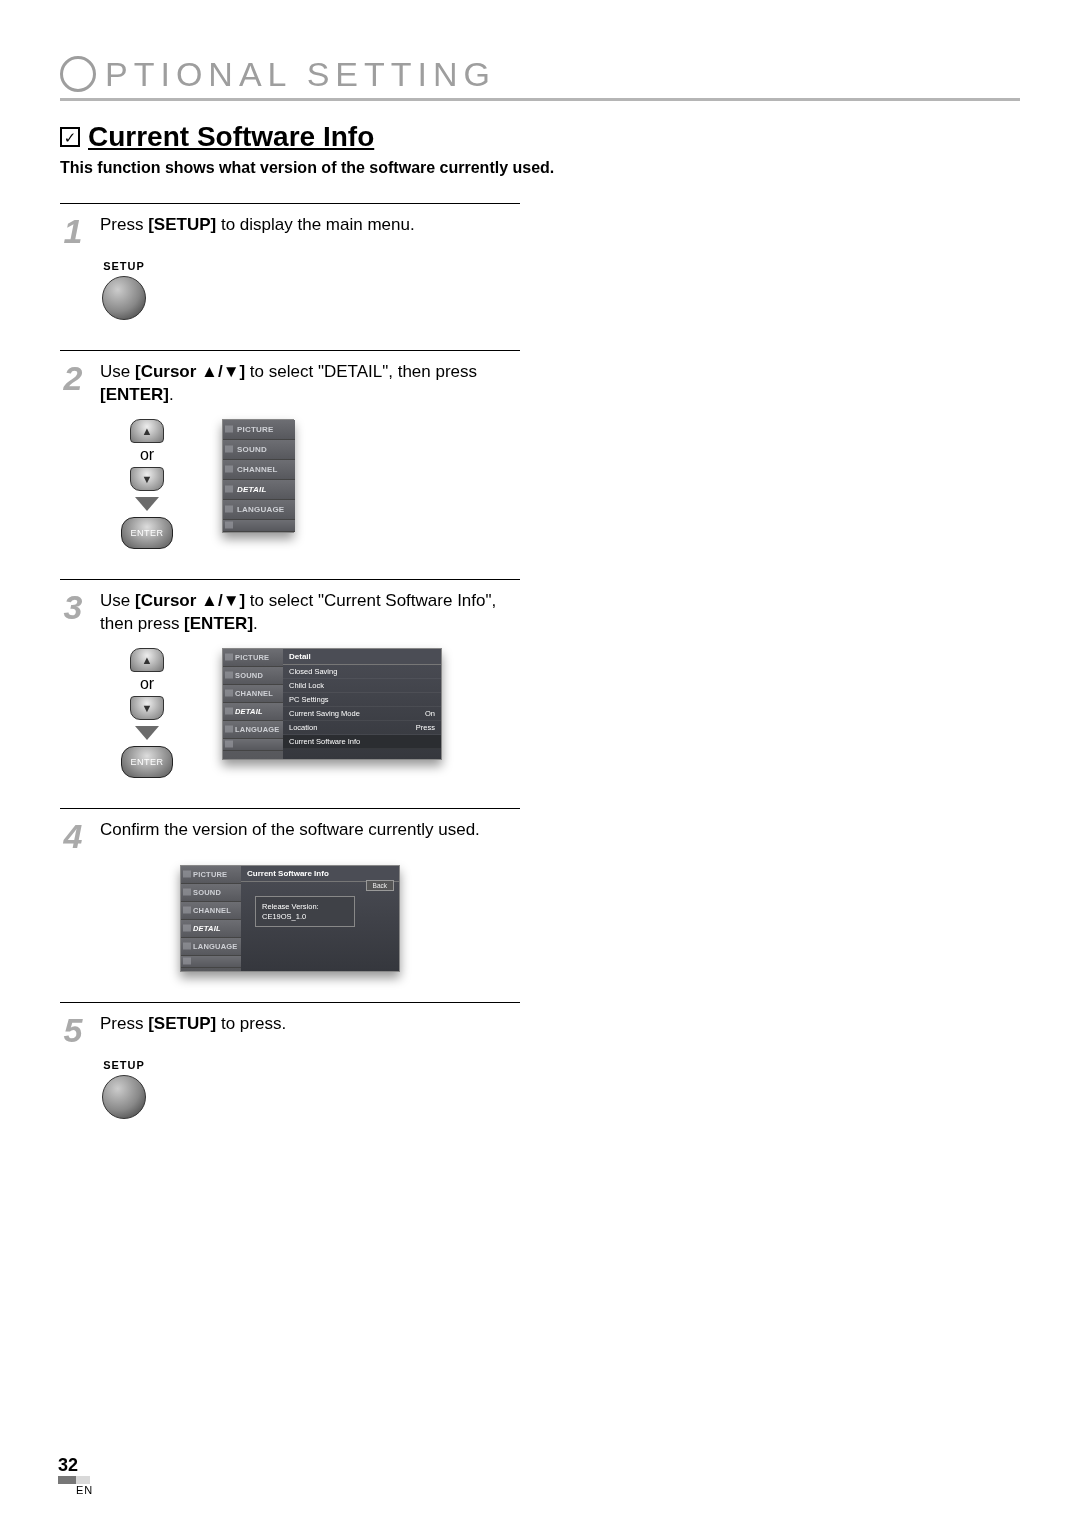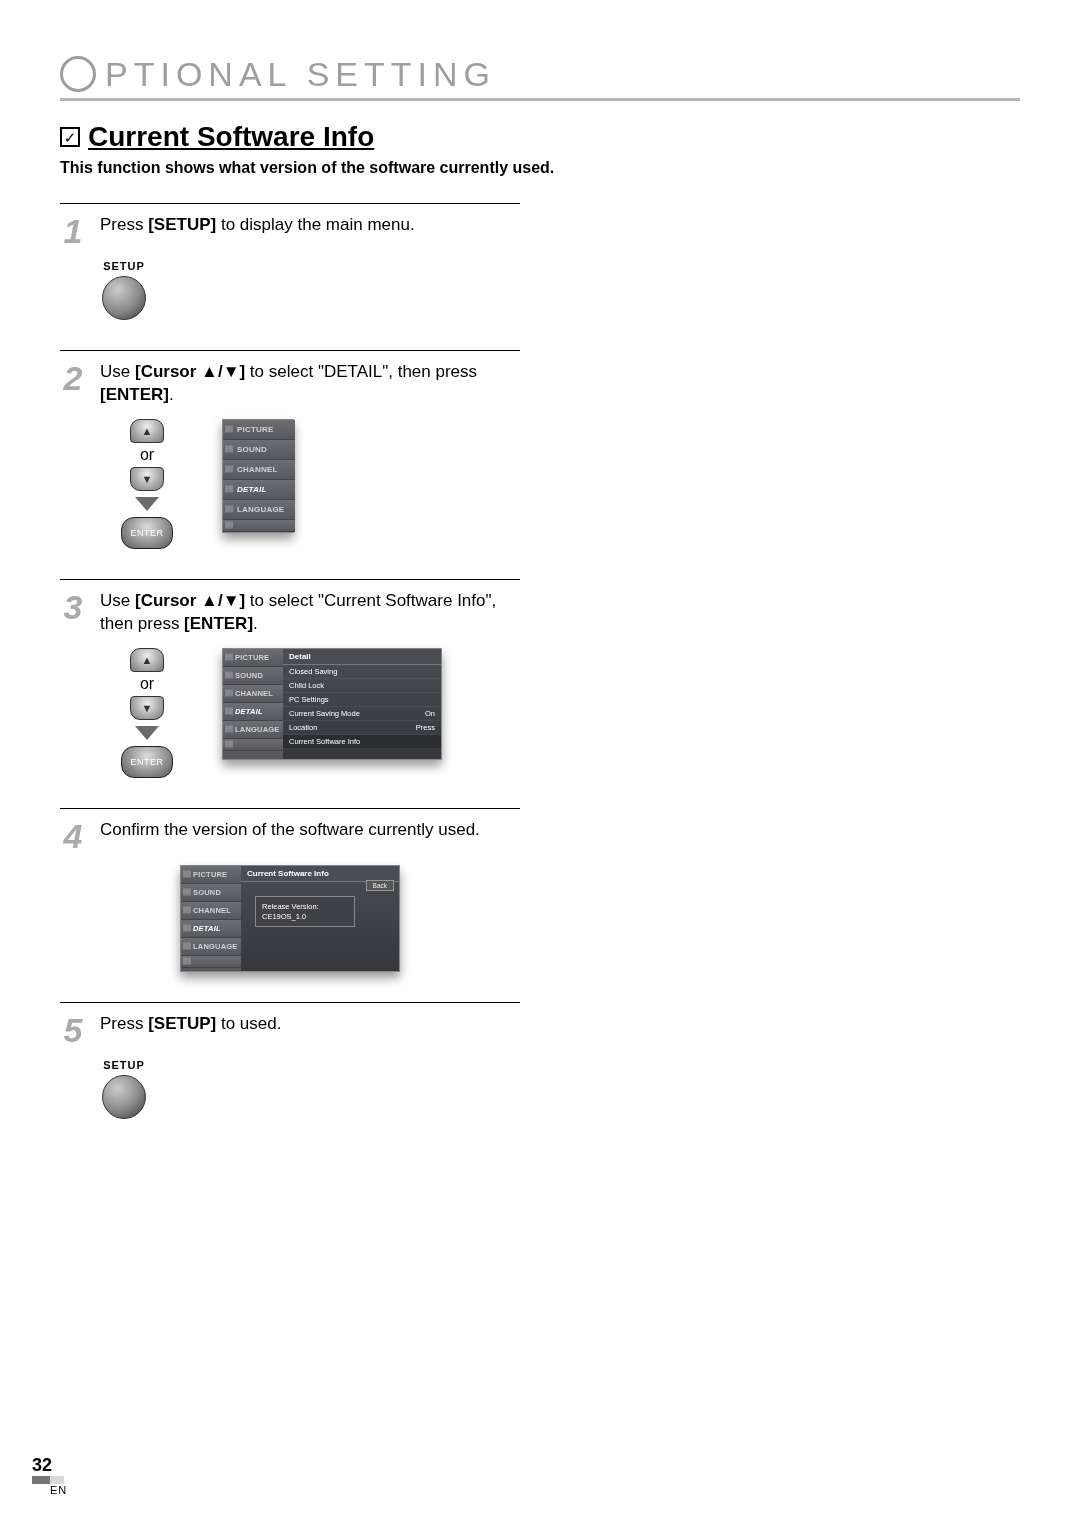--- a/index.html
+++ b/index.html
@@ -200,21 +200,21 @@
   .tv-menu .main .infobox {
     margin:14px; border:1px solid #888; background:#3f4147;
     font-size:7.5px; color:#fff; padding:5px 6px;
     width:100px;
     line-height:1.3;
   }
 
   .page-number {
     position: absolute;
     bottom: 30px;
-    left: 32px;
+    left: 58px;
   }
   .page-number .num { font-weight: 800; font-size: 18px; border-bottom: 8px solid #d9d9d9; padding: 0 12px 0 0; display:inline-block; position:relative;}
   .page-number .num::before{
     content:""; position:absolute; left:0; bottom:-8px; width:18px; height:8px; background:#777;
   }
   .page-number .en { font-size: 11px; letter-spacing:1px; display:block; padding-left:18px; }
 
 </style>
 </head>
 <body>
@@ -357,21 +357,21 @@
           <div style="height:30px"></div>
         </div>
       </div>
     </div>
   </div>
 
   <div class="step">
     <div class="step-row">
       <div class="step-num">5</div>
       <div class="step-text">
-        <span>Press </span><b>[SETUP]</b><span> to used.</span>
+        <span>Press </span><b>[SETUP]</b><span> to press.</span>
       </div>
     </div>
     <div class="diagram-area">
       <div class="setup-btn">
         <div class="lbl">SETUP</div>
         <div class="circ"></div>
       </div>
     </div>
   </div>
 

